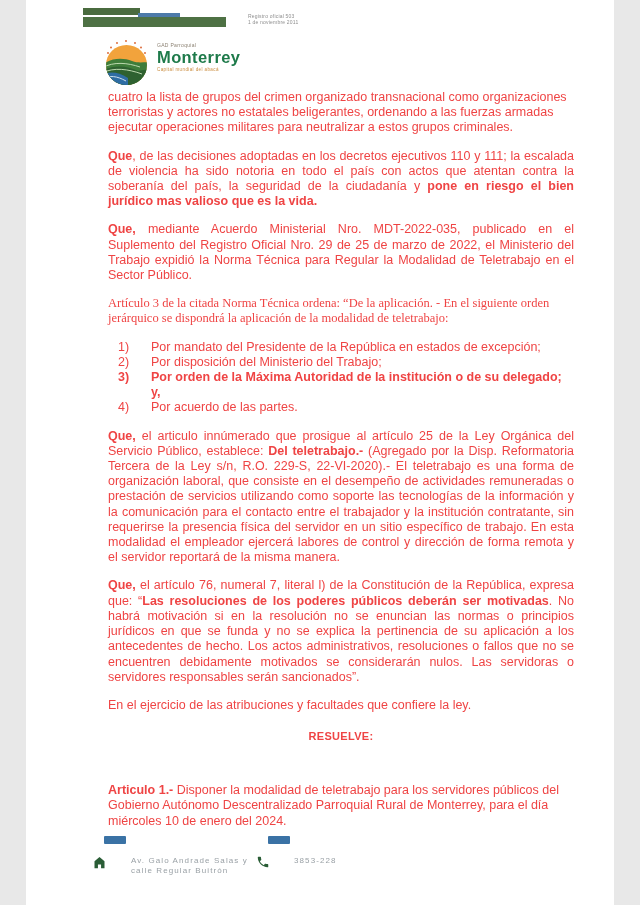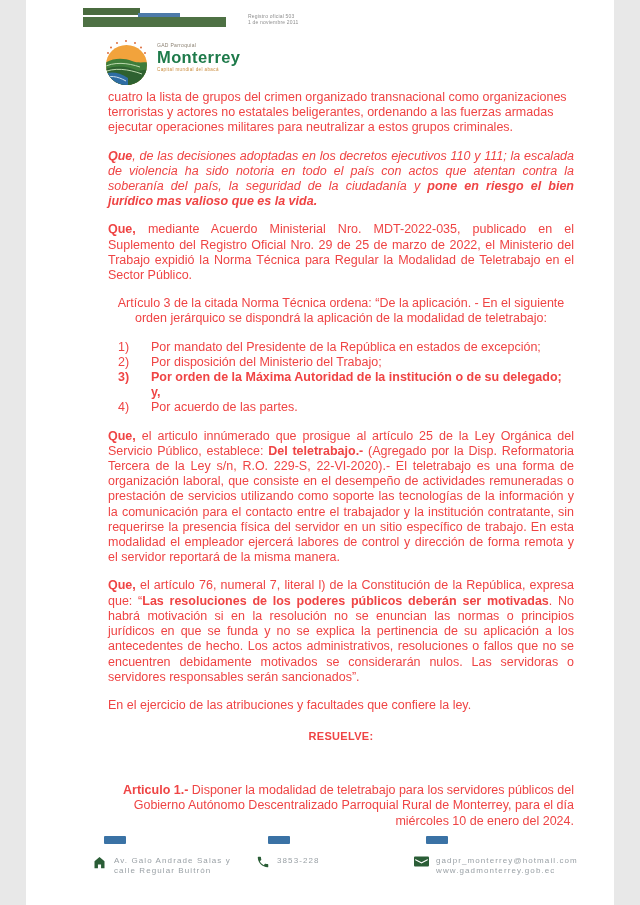--- a/index.html
+++ b/index.html
@@ -45,21 +45,21 @@
   .doc-list-marker{flex:0 0 17px;}
   .doc-list-text{flex:1;margin-left:16px;}
   .doc-list-item.bold{font-weight:bold;}
 
   
   .footer-col{position:absolute;top:836px;}
   .col-address{left:66px;}
   .col-phone{left:230px;}
   .col-email{left:388px;}
   .footer-bar{width:22px;height:8px;background:#3a72a5;border-radius:1px;margin:0 0 10px 12px;}
-  .footer-row{display:flex;align-items:flex-start;gap:7px;}
+  .footer-row{display:flex;align-items:flex-start;gap:24px;}
   .footer-icon{flex:0 0 auto;margin-top:1px;}
   .footer-text{
     font-size:8px;line-height:10px;color:#9aa1a6;letter-spacing:1.1px;
     padding-top:2px;white-space:nowrap;
   }
 </style>
 </head>
 <body>
 
 <div class="page">
@@ -101,23 +101,23 @@
     </svg>
     <div class="logo-text">
       <div class="logo-org">GAD Parroquial</div>
       <div class="logo-name">Monterrey</div>
       <div class="logo-tag">Capital mundial del abacá</div>
     </div>
   </div>
 
   <div class="doc">
       <div class="doc-p" style="text-align: left;"><span>cuatro la lista de grupos del crimen organizado transnacional como organizaciones terroristas y actores no estatales beligerantes, ordenando a las fuerzas armadas ejecutar operaciones militares para neutralizar a estos grupos criminales.</span></div>
-      <div class="doc-p" style="text-align: justify; font-style: italic;"><strong>Que</strong><span>, de las decisiones adoptadas en los decretos ejecutivos 110 y 111; la escalada de violencia ha sido notoria en todo el país con actos que atentan contra la soberanía del país, la seguridad de la ciudadanía y </span><strong>pone en riesgo el bien jurídico mas valioso que es la vida.</strong></div>
+      <div class="doc-p" style="text-align: justify;"><strong>Que</strong><span>, de las decisiones adoptadas en los decretos ejecutivos 110 y 111; la escalada de violencia ha sido notoria en todo el país con actos que atentan contra la soberanía del país, la seguridad de la ciudadanía y </span><strong>pone en riesgo el bien jurídico mas valioso que es la vida.</strong></div>
       <div class="doc-p" style="text-align: justify;"><strong>Que,</strong><span> mediante Acuerdo Ministerial Nro. MDT-2022-035, publicado en el Suplemento del Registro Oficial Nro. 29 de 25 de marzo de 2022, el Ministerio del Trabajo expidió la Norma Técnica para Regular la Modalidad de Teletrabajo en el Sector Público.</span></div>
-      <div class="doc-p" style="text-align: center;"><span>Artículo 3 de la citada Norma Técnica ordena: “De la aplicación. - En el siguiente orden jerárquico se dispondrá la aplicación de la modalidad de teletrabajo:</span></div>
+      <div class="doc-p" style="text-align: left; font-family: Liberation Serif, serif;"><span>Artículo 3 de la citada Norma Técnica ordena: “De la aplicación. - En el siguiente orden jerárquico se dispondrá la aplicación de la modalidad de teletrabajo:</span></div>
       <div class="doc-list">
         <div class="doc-list-item">
           <span class="doc-list-marker">1)</span>
           <span class="doc-list-text">Por mandato del Presidente de la República en estados de excepción;</span>
         </div>
         <div class="doc-list-item">
           <span class="doc-list-marker">2)</span>
           <span class="doc-list-text">Por disposición del Ministerio del Trabajo;</span>
         </div>
         <div class="doc-list-item bold">
@@ -126,21 +126,21 @@
         </div>
         <div class="doc-list-item">
           <span class="doc-list-marker">4)</span>
           <span class="doc-list-text">Por acuerdo de las partes.</span>
         </div>
       </div>
       <div class="doc-p" style="text-align: justify;"><strong>Que,</strong><span> el articulo innúmerado que prosigue al artículo 25 de la Ley Orgánica del Servicio Público, establece: </span><strong>Del teletrabajo.-</strong><span> (Agregado por la Disp. Reformatoria Tercera de la Ley s/n, R.O. 229-S, 22-VI-2020).- El teletrabajo es una forma de organización laboral, que consiste en el desempeño de actividades remuneradas o prestación de servicios utilizando como soporte las tecnologías de la información y la comunicación para el contacto entre el trabajador y la institución contratante, sin requerirse la presencia física del servidor en un sitio específico de trabajo. En esta modalidad el empleador ejercerá labores de control y dirección de forma remota y el servidor reportará de la misma manera.</span></div>
       <div class="doc-p" style="text-align: justify;"><strong>Que,</strong><span> el artículo 76, numeral 7, literal l) de la Constitución de la República, expresa que: “</span><strong>Las resoluciones de los poderes públicos deberán ser motivadas</strong><span>. No habrá motivación si en la resolución no se enuncian las normas o principios jurídicos en que se funda y no se explica la pertinencia de su aplicación a los antecedentes de hecho. Los actos administrativos, resoluciones o fallos que no se encuentren debidamente motivados se considerarán nulos. Las servidoras o servidores responsables serán sancionados”.</span></div>
       <div class="doc-p" style="text-align: left;"><span>En el ejercicio de las atribuciones y facultades que confiere la ley.</span></div>
       <div class="doc-heading"><strong>RESUELVE:</strong></div>
-      <div class="doc-p" style="text-align: right; margin-top: 36px;"><strong>Articulo 1.-</strong><span> Disponer la modalidad de teletrabajo para los servidores públicos del Gobierno Autónomo Descentralizado Parroquial Rural de Monterrey, para el día miércoles 10 de enero del 2024.</span></div>
+      <div class="doc-p" style="text-align: left; margin-top: 36px;"><strong>Articulo 1.-</strong><span> Disponer la modalidad de teletrabajo para los servidores públicos del Gobierno Autónomo Descentralizado Parroquial Rural de Monterrey, para el día miércoles 10 de enero del 2024.</span></div>
     </div>
 
   <div class="footer-col col-address">
     <div class="footer-bar"></div>
     <div class="footer-row">
       <svg class="footer-icon" width="15" height="15" viewBox="0 0 24 24" fill="#2a5d36">
         <path d="M12 3L4 9.8V21h5.5v-6h5v6H20V9.8z"></path>
       </svg>
       <div class="footer-text">
         <div>Av. Galo Andrade Salas y</div>
@@ -154,26 +154,14 @@
     <div class="footer-row">
       <svg class="footer-icon" width="14" height="14" viewBox="0 0 24 24" fill="#2a5d36">
         <path d="M6.6 10.8c1.4 2.8 3.8 5.1 6.6 6.6l2.2-2.2c.3-.3.7-.4 1-.2 1.1.4 2.3.6 3.6.6.6 0 1 .4 1 1V20c0 .6-.4 1-1 1C10.8 21 3 13.2 3 4c0-.6.4-1 1-1h3.5c.6 0 1 .4 1 1 0 1.2.2 2.4.6 3.6.1.3 0 .7-.2 1l-2.3 2.2z"></path>
       </svg>
       <div class="footer-text">
         <div>3853-228</div>
       </div>
     </div>
   </div>
 
-  <div class="footer-col col-email">
-    <div class="footer-bar"></div>
-    <div class="footer-row">
-      <svg class="footer-icon" width="15" height="13" viewBox="0 0 24 20" fill="#2a5d36">
-        <path d="M22 2H2C.9 2 0 2.9 0 4v12c0 1.1.9 2 2 2h20c1.1 0 2-.9 2-2V4c0-1.1-.9-2-2-2zm0 6l-10 5L2 8V6l10 5L22 6v2z"></path>
-      </svg>
-      <div class="footer-text">
-        <div>gadpr_monterrey@hotmail.com</div>
-        <div>www.gadmonterrey.gob.ec</div>
-      </div>
-    </div>
-  </div>
 
 </div>
 
 </body></html>

